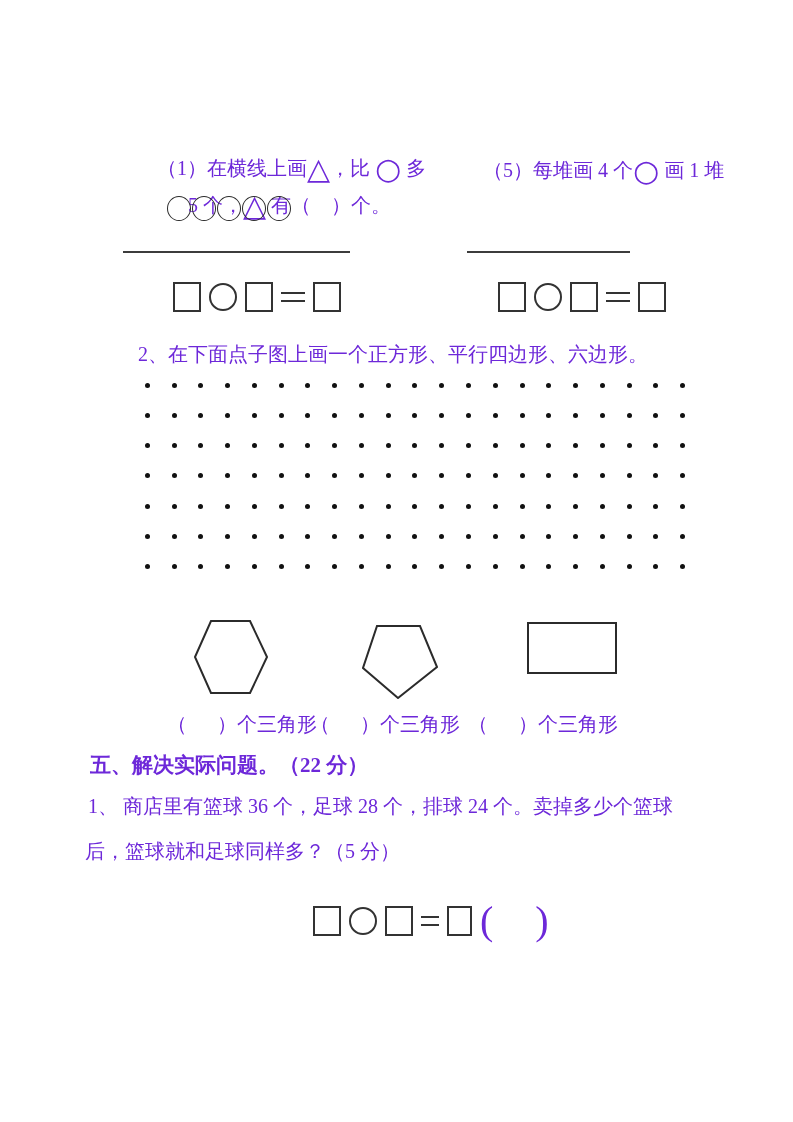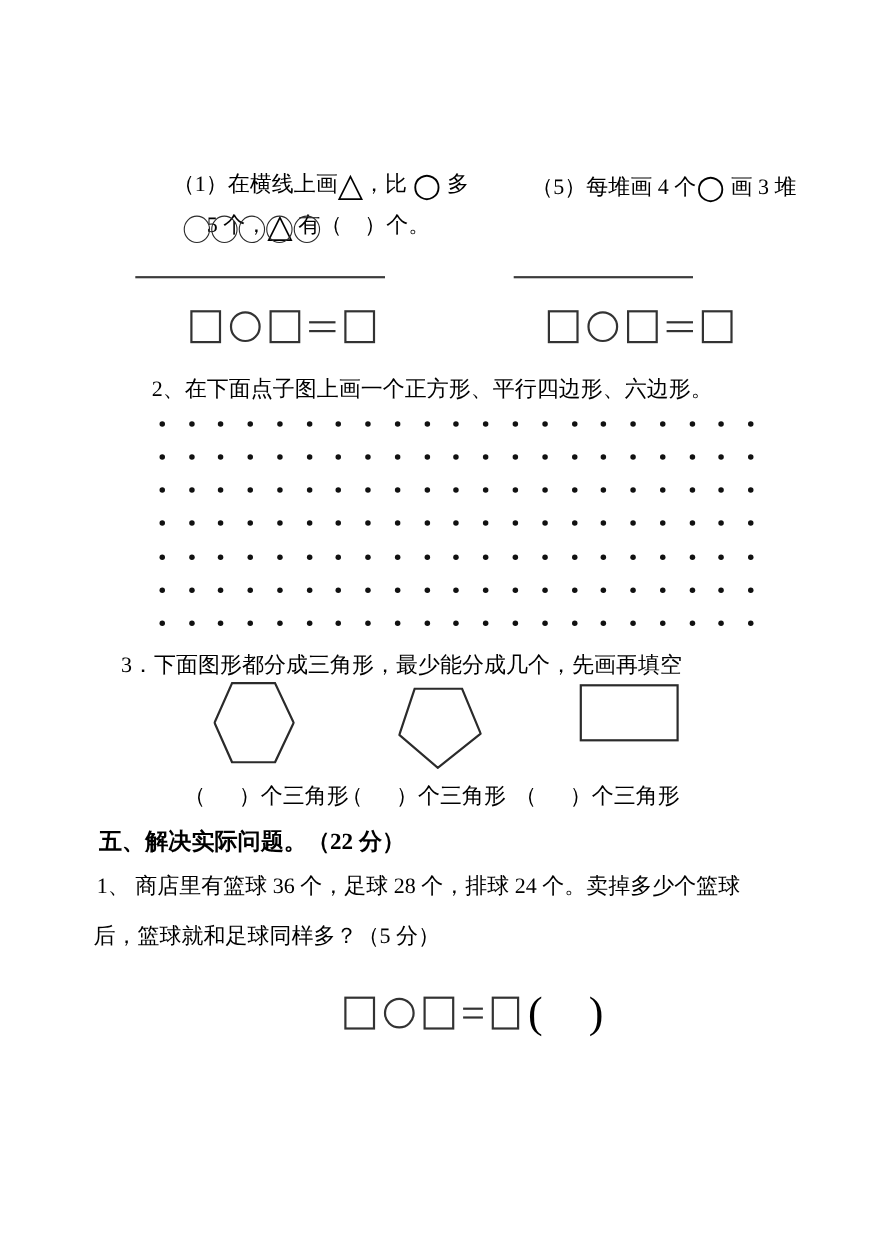--- a/index.html
+++ b/index.html
@@ -1,20 +1,20 @@
 <!DOCTYPE html>
 <html><head>
 <meta charset="utf-8">
 <title>Math Worksheet</title>
 <style>
   html,body { margin:0; padding:0; background:#ffffff; }
   .page {
     position:relative; width:793px; height:1122px; background:#ffffff;
     font-family:"Liberation Serif","DejaVu Serif",serif;
-    color:#000000; overflow:hidden;
+    color:#6d28d9; overflow:hidden;
   }
   .abs { position:absolute; }
   .txt { font-size:20px; line-height:26px; white-space:pre; }
   .txt-bold { font-weight:bold; font-size:21px; }
   .glyph-tri { font-size:30px; line-height:20px; vertical-align:-4px; font-family:"DejaVu Sans",sans-serif; }
   .glyph-cir { font-size:30px; line-height:20px; vertical-align:-4px; font-family:"DejaVu Sans",sans-serif; }
   
   .circle-row { display:flex; gap:1px; }
   .ring { width:24px; height:25px; border:1.6px solid #2b2b2b; border-radius:50%; box-sizing:border-box; }
   
@@ -40,21 +40,21 @@
 </head>
 <body>
 
 <div class="page">
 
   <div class="abs txt" style="left:137px; top:129px;">
     <span>（1）在横线上画</span><span class="glyph-tri">△</span><span>，比 </span><span class="glyph-cir">○</span><span> 多</span>
   </div>
 
   <div class="abs txt" style="left:463px; top:131px;">
-    <span>（5）每堆画 4 个</span><span class="glyph-cir">○</span><span> 画 3 堆</span>
+    <span>（5）每堆画 4 个</span><span class="glyph-cir">○</span><span> 画 1 堆</span>
   </div>
 
   <div class="abs txt" style="left:168px; top:166px;">
     <span>5 个，</span><span class="glyph-tri">△</span><span> 有（    ）个。</span>
   </div>
 
   <div class="abs circle-row" style="left:167px; top:196px;">
     <span class="ring"></span>
   <span class="ring"></span>
       <span class="ring"></span>
@@ -226,21 +226,20 @@
       <span class="dot"></span>
       <span class="dot"></span>
       <span class="dot"></span>
       <span class="dot"></span>
       <span class="dot"></span>
       <span class="dot"></span>
       <span class="dot"></span>
       <span class="dot"></span>
     </div>
 
-  <div class="abs txt" style="left:110px; top:592px;">3．下面图形都分成三角形，最少能分成几个，先画再填空</div>
 
   <div class="abs" style="left:194px; top:620px;">
     <svg class="poly" width="74" height="74" viewBox="0 0 74 74">
       <polygon points="17,1 56,1 73,37 56,73 17,73 1,37" fill="none" stroke="#2b2b2b" stroke-width="2"></polygon>
     </svg>
   </div>
   <div class="abs" style="left:362px; top:625px;">
     <svg class="poly" width="76" height="74" viewBox="0 0 76 74">
       <polygon points="15,1 58,1 75,42 36,73 1,43" fill="none" stroke="#2b2b2b" stroke-width="2"></polygon>
     </svg>

